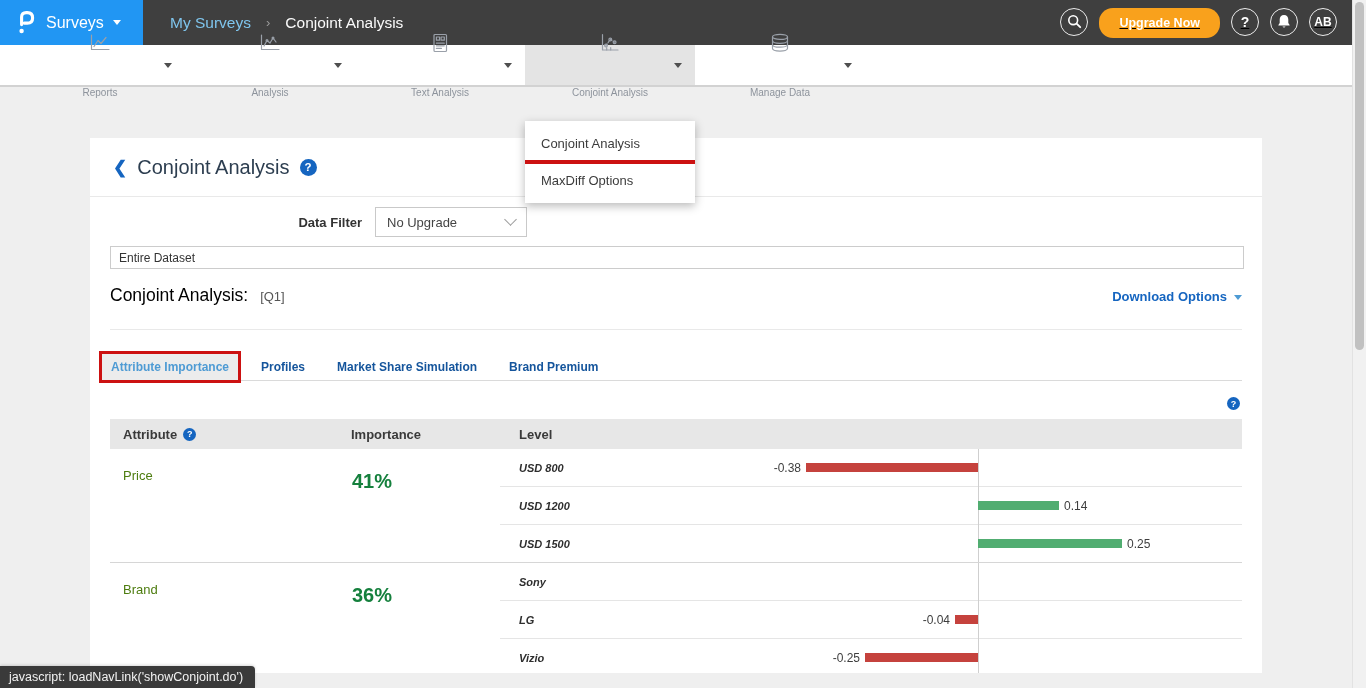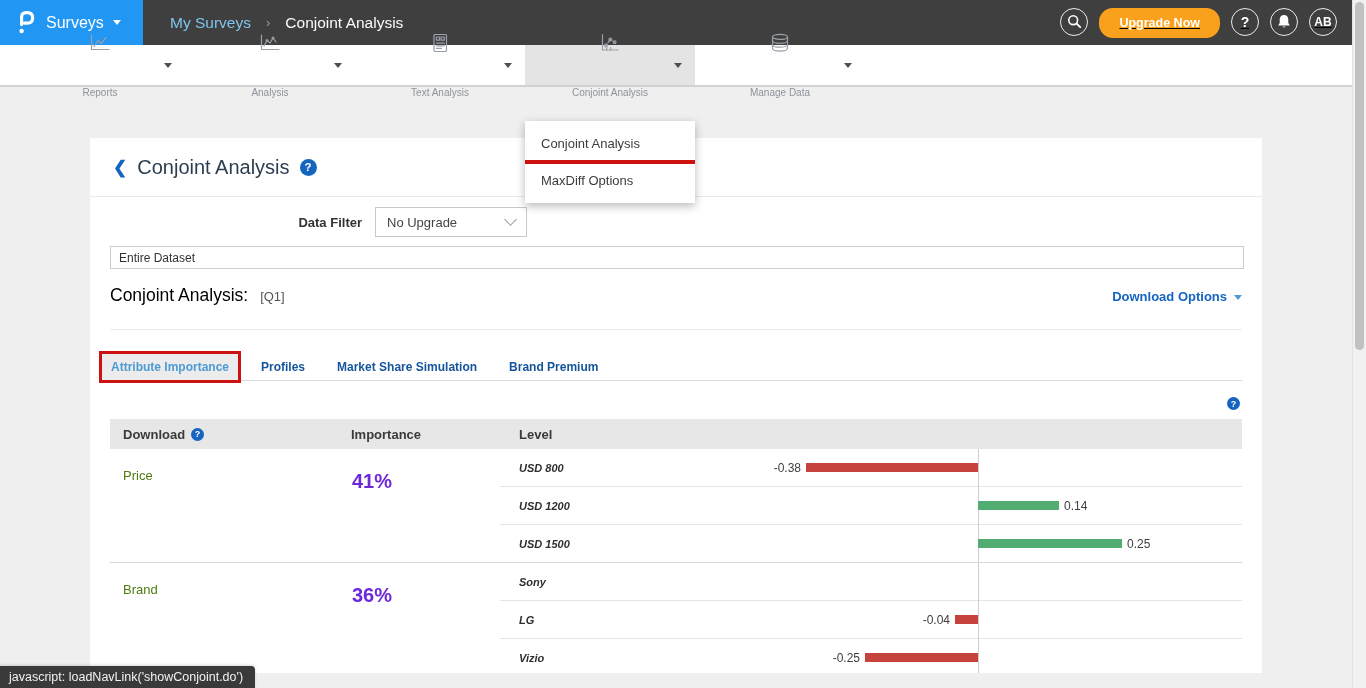--- a/index.html
+++ b/index.html
@@ -77,21 +77,21 @@
   .thead{height:30px;background:#e7e7e7;display:flex;align-items:center;font-weight:700;font-size:13px;color:#3a3a3a;}
   .th-attr{width:225px;padding-left:13px;box-sizing:border-box;display:flex;align-items:center;gap:6px;}
   .th-imp{width:165px;padding-left:16px;box-sizing:border-box;}
   .th-level{width:240px;padding-left:19px;box-sizing:border-box;}
   .th-util{flex:1;text-align:center;}
   .group{display:flex;position:relative;}
   .group + .group{border-top:1px solid #d6d6d6;}
   .group:last-child{border-bottom:1px solid #d6d6d6;}
   .g-attr{width:225px;padding:19px 0 0 13px;box-sizing:border-box;font-size:13px;color:#4d7c0f;}
   .group:first-of-type .g-attr{font-weight:700;}
-  .g-imp{width:165px;padding:21px 0 0 17px;box-sizing:border-box;font-size:20px;font-weight:700;color:#6d28d9;}
+  .g-imp{width:165px;padding:21px 0 0 17px;box-sizing:border-box;font-size:20px;font-weight:700;color:#15803d;}
   .levels{flex:1;position:relative;}
   .zero-line{position:absolute;left:478px;top:0;bottom:0;width:1px;background:#cfcfcf;}
   .lvl-row{height:37px;display:flex;align-items:center;}
   .lvl-row + .lvl-row{border-top:1px solid #e5e5e5;}
   .lvl-name{width:240px;padding-left:19px;box-sizing:border-box;font-size:11px;font-weight:700;font-style:italic;color:#2e2e2e;}
   .bar-area{flex:1;position:relative;height:100%;}
   .neg-wrap{position:absolute;left:0;width:238px;top:0;bottom:0;display:flex;align-items:center;justify-content:flex-end;}
   .pos-wrap{position:absolute;left:238px;right:0;top:0;bottom:0;display:flex;align-items:center;}
   .bar{height:9px;flex:none;}
   .bar-label{font-size:12px;color:#3e3e3e;margin:0 5px;white-space:nowrap;}
@@ -253,21 +253,21 @@
         <div class="tab">Brand Premium</div>
       </div>
 
     <div class="help-row">
       <span class="help-badge small">?</span>
     </div>
 
     <div class="ci-table">
         <div class="thead">
           <div class="th-attr">
-            <div>Download</div>
+            <div>Attribute</div>
             <div class="help-badge small" style="display: inline-flex;">?</div>
           </div>
           <div class="th-imp">Importance</div>
           <div class="th-level">Level</div>
         </div>
         <div class="group">
           <div class="g-attr">Price</div>
           <div class="g-imp">41%</div>
           <div class="levels">
             <div class="zero-line"></div>

